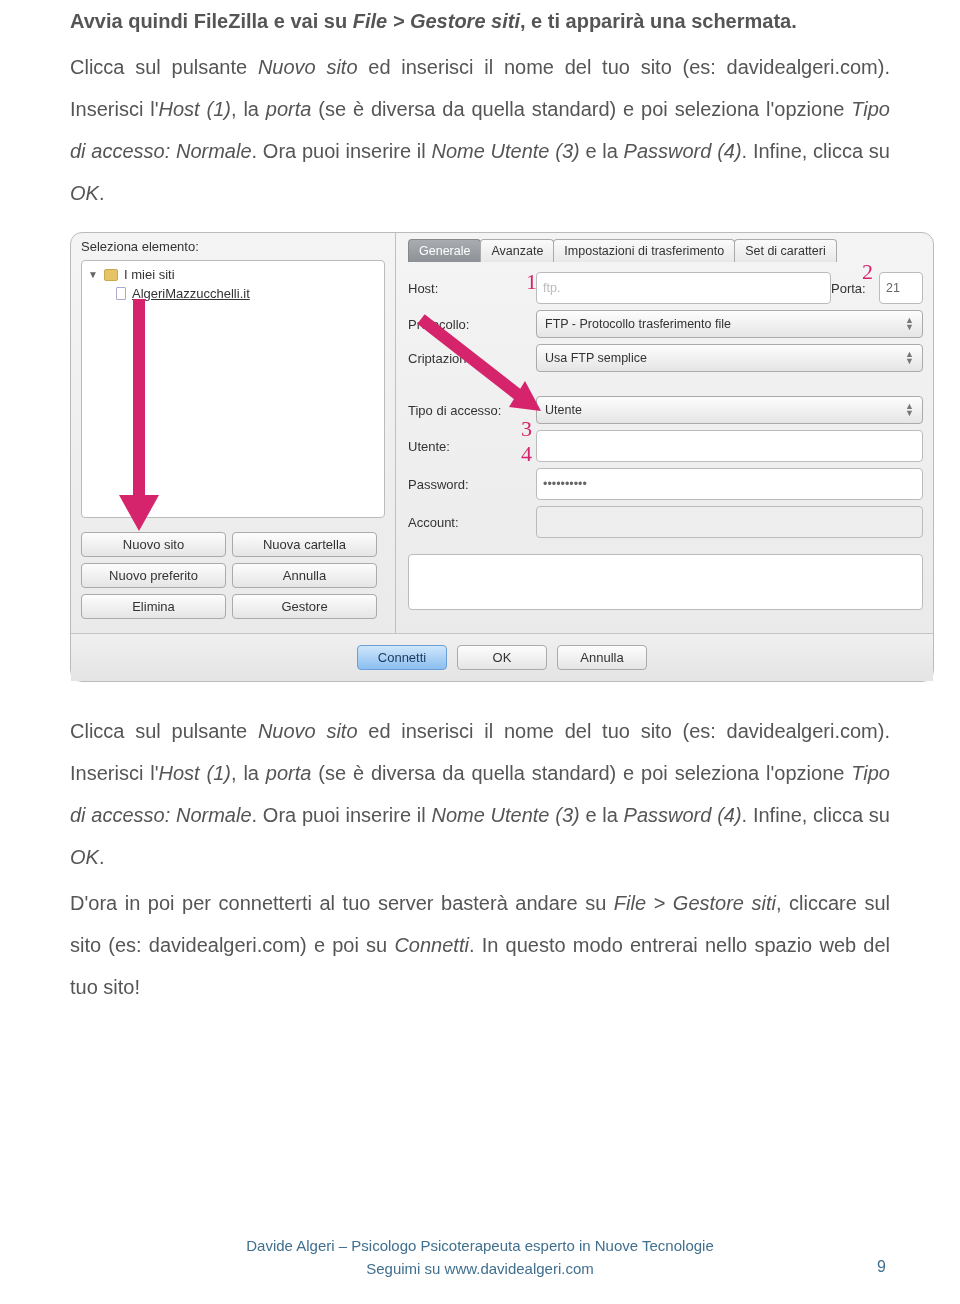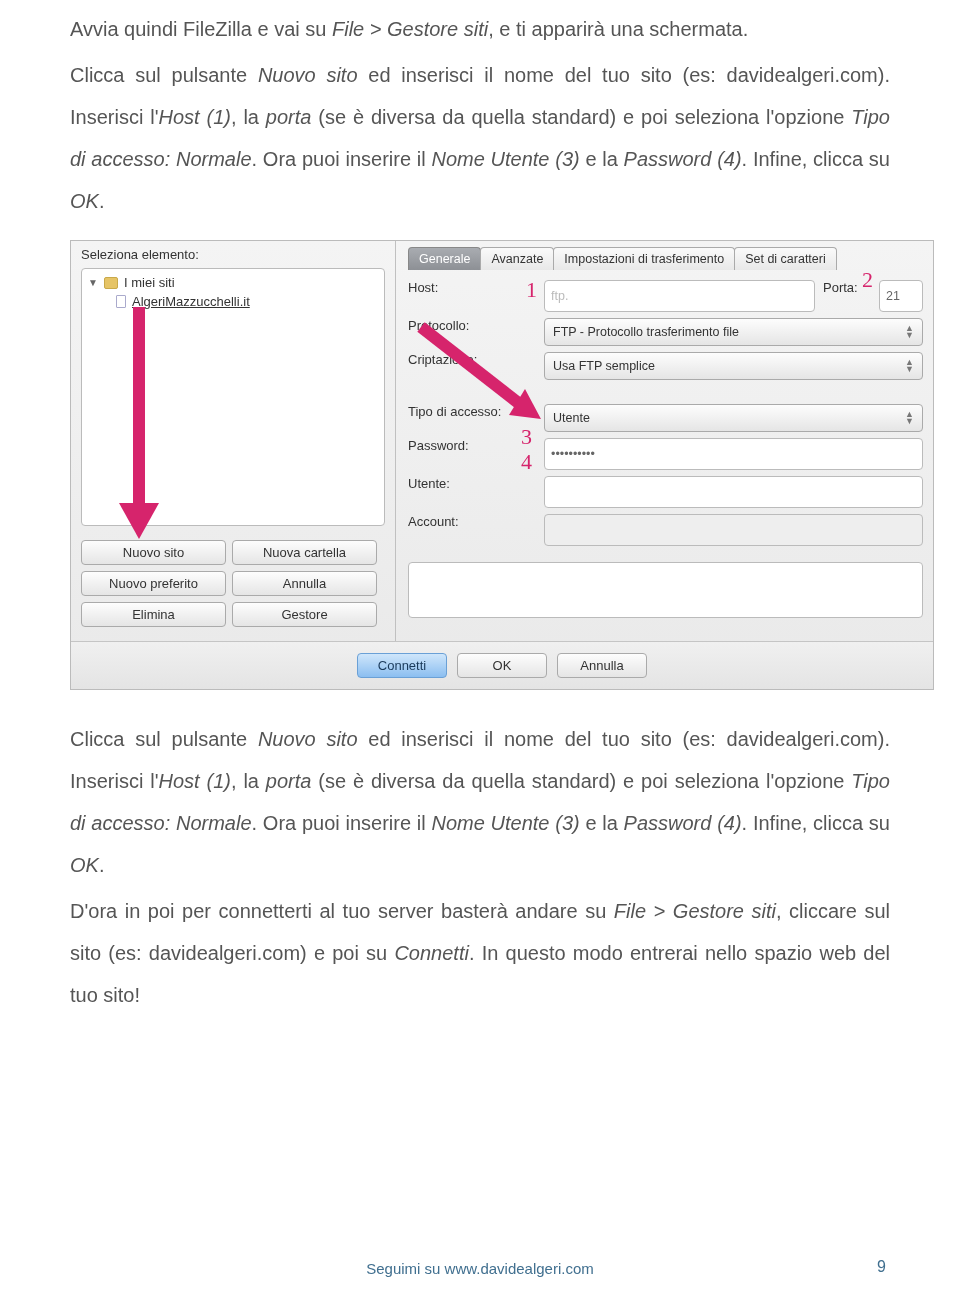--- a/index.html
+++ b/index.html
@@ -11,29 +11,29 @@
     color: #555;
     padding: 0 70px;
     position: relative;
   }
   .para {
     font-size: 20px;
     line-height: 2.1;
     text-align: justify;
     margin-bottom: 4px;
   }
-  .p1 { margin-top: 8px; }
+  .p1 { margin-top: 0; font-weight: bold; }
   .italic { font-style: italic; }
   .screenshot {
     margin: 18px 0 28px 0;
     width: 864px;
     height: 450px;
     background: linear-gradient(#f4f4f4,#e9e9e9);
     border: 1px solid #bbb;
-    border-radius: 0;
+    border-radius: 12px;
     position: relative;
     font-family: "Lucida Grande", Arial, sans-serif;
     font-size: 13px;
     color: #333;
   }
   
   .leftpanel {
     position: absolute;
     left: 0; top: 0; width: 325px; height: 100%;
     border-right: 1px solid #c0c0c0;
@@ -88,21 +88,21 @@
     font-size: 12.5px;
     background: linear-gradient(#fafafa,#e8e8e8);
     border-radius: 4px 4px 0 0;
     margin-right: -1px;
   }
   .tab.active {
     background: linear-gradient(#a9acb1,#8d9095);
     color: #fff;
     border-color: #888;
   }
-  .formrow { display: flex; margin-bottom: 6px; gap: 8px; }
+  .formrow { display: flex; align-items: center; margin-bottom: 6px; gap: 0; }
   .formlabel { width: 128px; text-align: left; font-size: 13px; }
   .txt {
     flex: 1;
     background: #fff;
     border: 1px solid #bbb;
     border-radius: 4px;
     height: 32px;
     padding: 0 6px;
     font-size: 12.5px;
     color: #666;
@@ -238,26 +238,26 @@
       <div class="formlabel">Tipo di accesso:</div>
       <div class="sel">
           <span>Utente</span>
           <span class="updown">
             <span>▲</span>
             <span>▼</span>
           </span>
         </div>
     </div>
     <div class="formrow">
+      <div class="formlabel">Utente:</div>
+      <div class="txt blur"> </div>
+    </div>
+    <div class="formrow">
       <div class="formlabel">Password:</div>
       <div class="txt">••••••••••</div>
-    </div>
-    <div class="formrow">
-      <div class="formlabel">Utente:</div>
-      <div class="txt blur"> </div>
     </div>
     <div class="formrow">
       <div class="formlabel">Account:</div>
       <div class="txt" style="background:#eee"></div>
     </div>
 
     <div style="height:8px"></div>
     <div class="commentbox"></div>
   </div>
 
@@ -285,15 +285,16 @@
 
 <p class="para">
   <span>Clicca sul pulsante </span><span class="italic">Nuovo sito</span><span> ed inserisci il nome del tuo sito (es: davidealgeri.com). Inserisci l'</span><span class="italic">Host (1)</span><span>, la </span><span class="italic">porta</span><span> (se è diversa da quella standard) e poi seleziona l'opzione </span><span class="italic">Tipo di accesso: Normale</span><span>. Ora puoi inserire il </span><span class="italic">Nome Utente (3)</span><span> e la </span><span class="italic">Password (4)</span><span>. Infine, clicca su </span><span class="italic">OK</span><span>.</span>
 </p>
 
 <p class="para">
   <span>D'ora in poi per connetterti al tuo server basterà andare su </span><span class="italic">File &gt; Gestore siti</span><span>, cliccare sul sito (es: davidealgeri.com) e poi su </span><span class="italic">Connetti</span><span>. In questo modo entrerai nello spazio web del tuo sito!</span>
 </p>
 
 <div class="footer">
+  <div>Davide Algeri – Psicologo Psicoterapeuta esperto in Nuove Tecnologie</div>
   <div>Seguimi su www.davidealgeri.com</div>
 </div>
 <div class="pagenum">9</div>
 
 </body></html>

